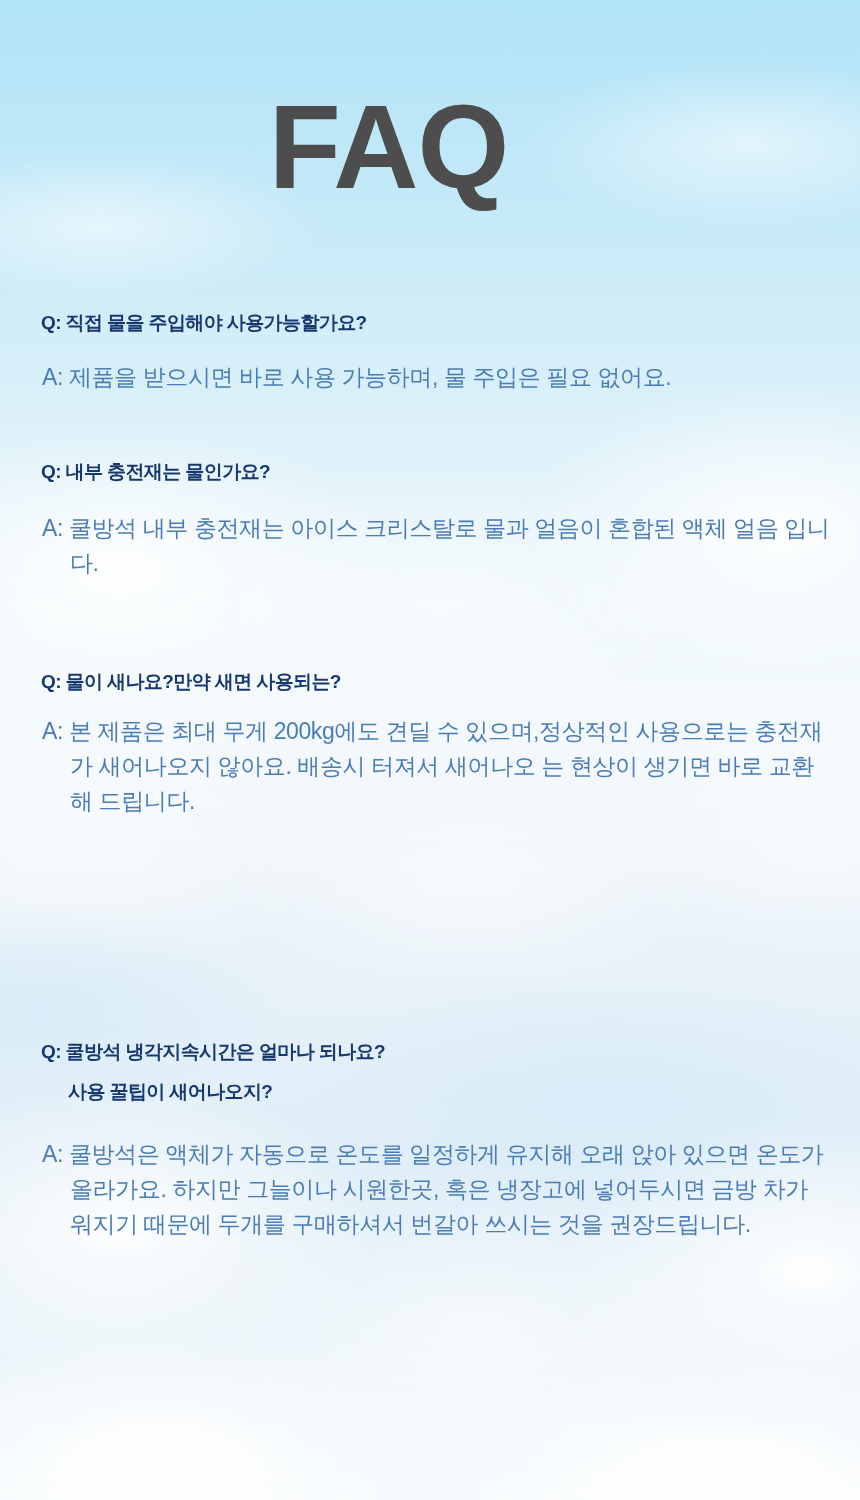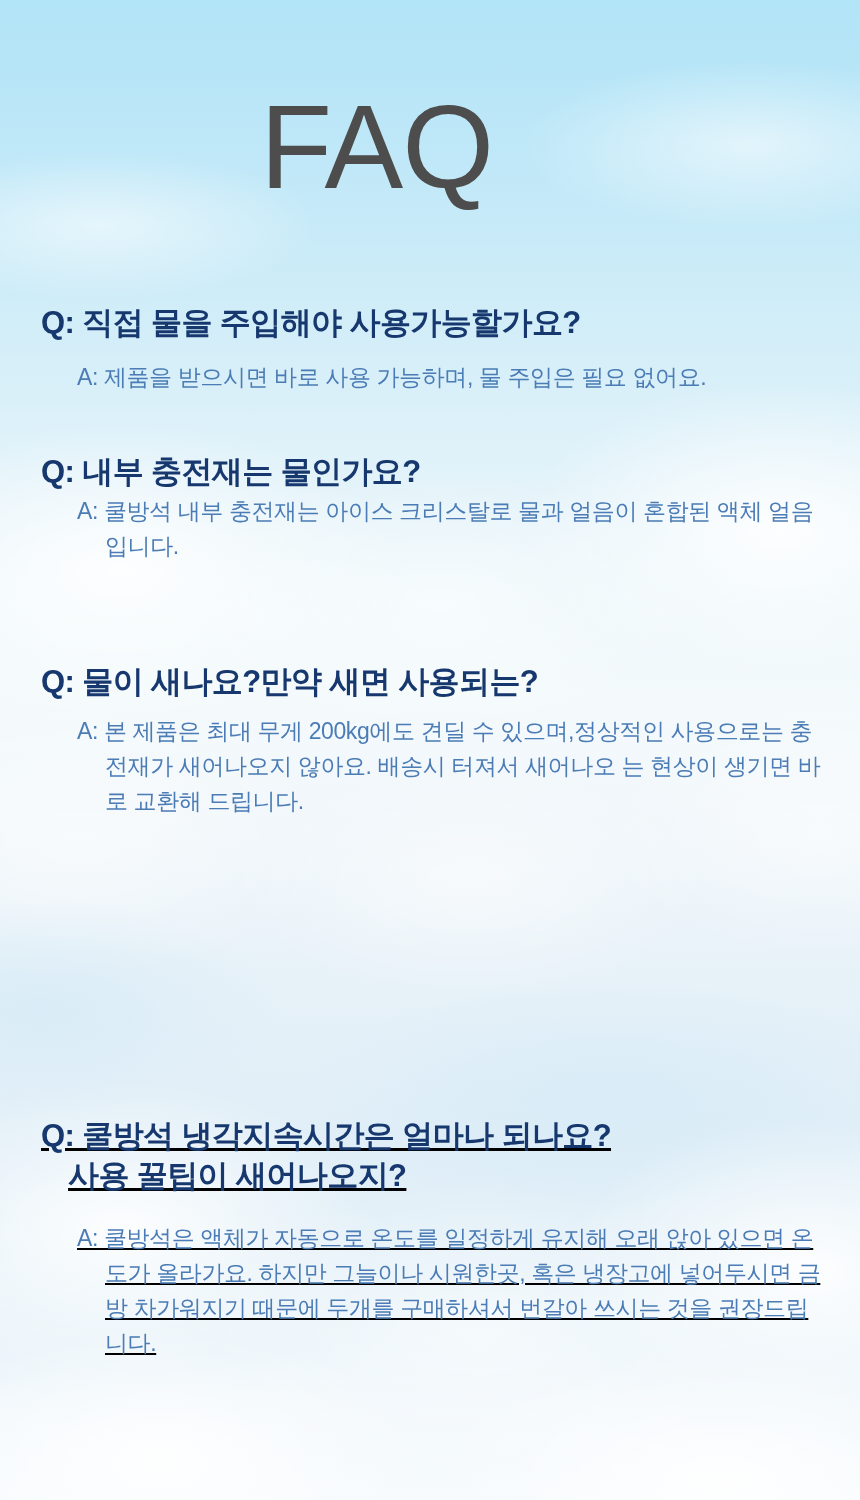--- a/index.html
+++ b/index.html
@@ -76,68 +76,68 @@
   #faq-content {
     position:relative;
     z-index:2;
     width:860px;
     height:1500px;
   }
 
   #faq-title {
     position:absolute;
     top:88px;
-    left:0;
+    left:12px;
     width:753px;
     text-align:center;
     font-size:118px;
     line-height:118px;
-    font-weight:normal;
+    font-weight:bold;
     color:#4d4d4d;
     letter-spacing:-1px;
   }
 
   .faq-item { position:absolute; left:0; width:860px; }
 
   .question {
-    font-size:31px;
+    font-size:19px;
     line-height:40px;
     font-weight:bold;
     color:#16386e;
     padding-left:41px;
     padding-right:18px;
     text-indent:-0px;
     letter-spacing:-0.6px;
   }
   .question .cont-line { display:block; padding-left:27px; }
 
   .answer {
     font-size:23px;
     line-height:35px;
     color:#4b7cb5;
-    padding-left:105px;
+    padding-left:70px;
     padding-right:30px;
     text-indent:-28px;
     letter-spacing:-0.4px;
   }
   .answer.shifted { text-indent:-28px; }
 
   #faq-item-1 { top:303px; }
   #faq-item-1 .answer { margin-top:17px; }
 
   #faq-item-2 { top:452px; }
-  #faq-item-2 .answer { margin-top:2px; }
+  #faq-item-2 .answer { margin-top:19px; }
 
   #faq-item-3 { top:662px; }
   #faq-item-3 .answer { margin-top:12px; }
 
   #faq-item-4 { top:879px; }
   #faq-item-4 .answer { margin-top:17px; }
 
-  #faq-item-5 { top:1116px;text-decoration:underline; }
+  #faq-item-5 { top:1032px; }
   #faq-item-5 .answer { margin-top:25px; }
 </style>
 </head>
 <body>
 
 <div id="sky-background">
   <div class="cloud faint" id="cloud-wisp-top-left"></div>
   <div class="cloud faint" id="cloud-wisp-top-right"></div>
   <div class="cloud" id="cloud-bank-upper-left"></div>
   <div class="cloud faint" id="cloud-bank-upper-center"></div>

